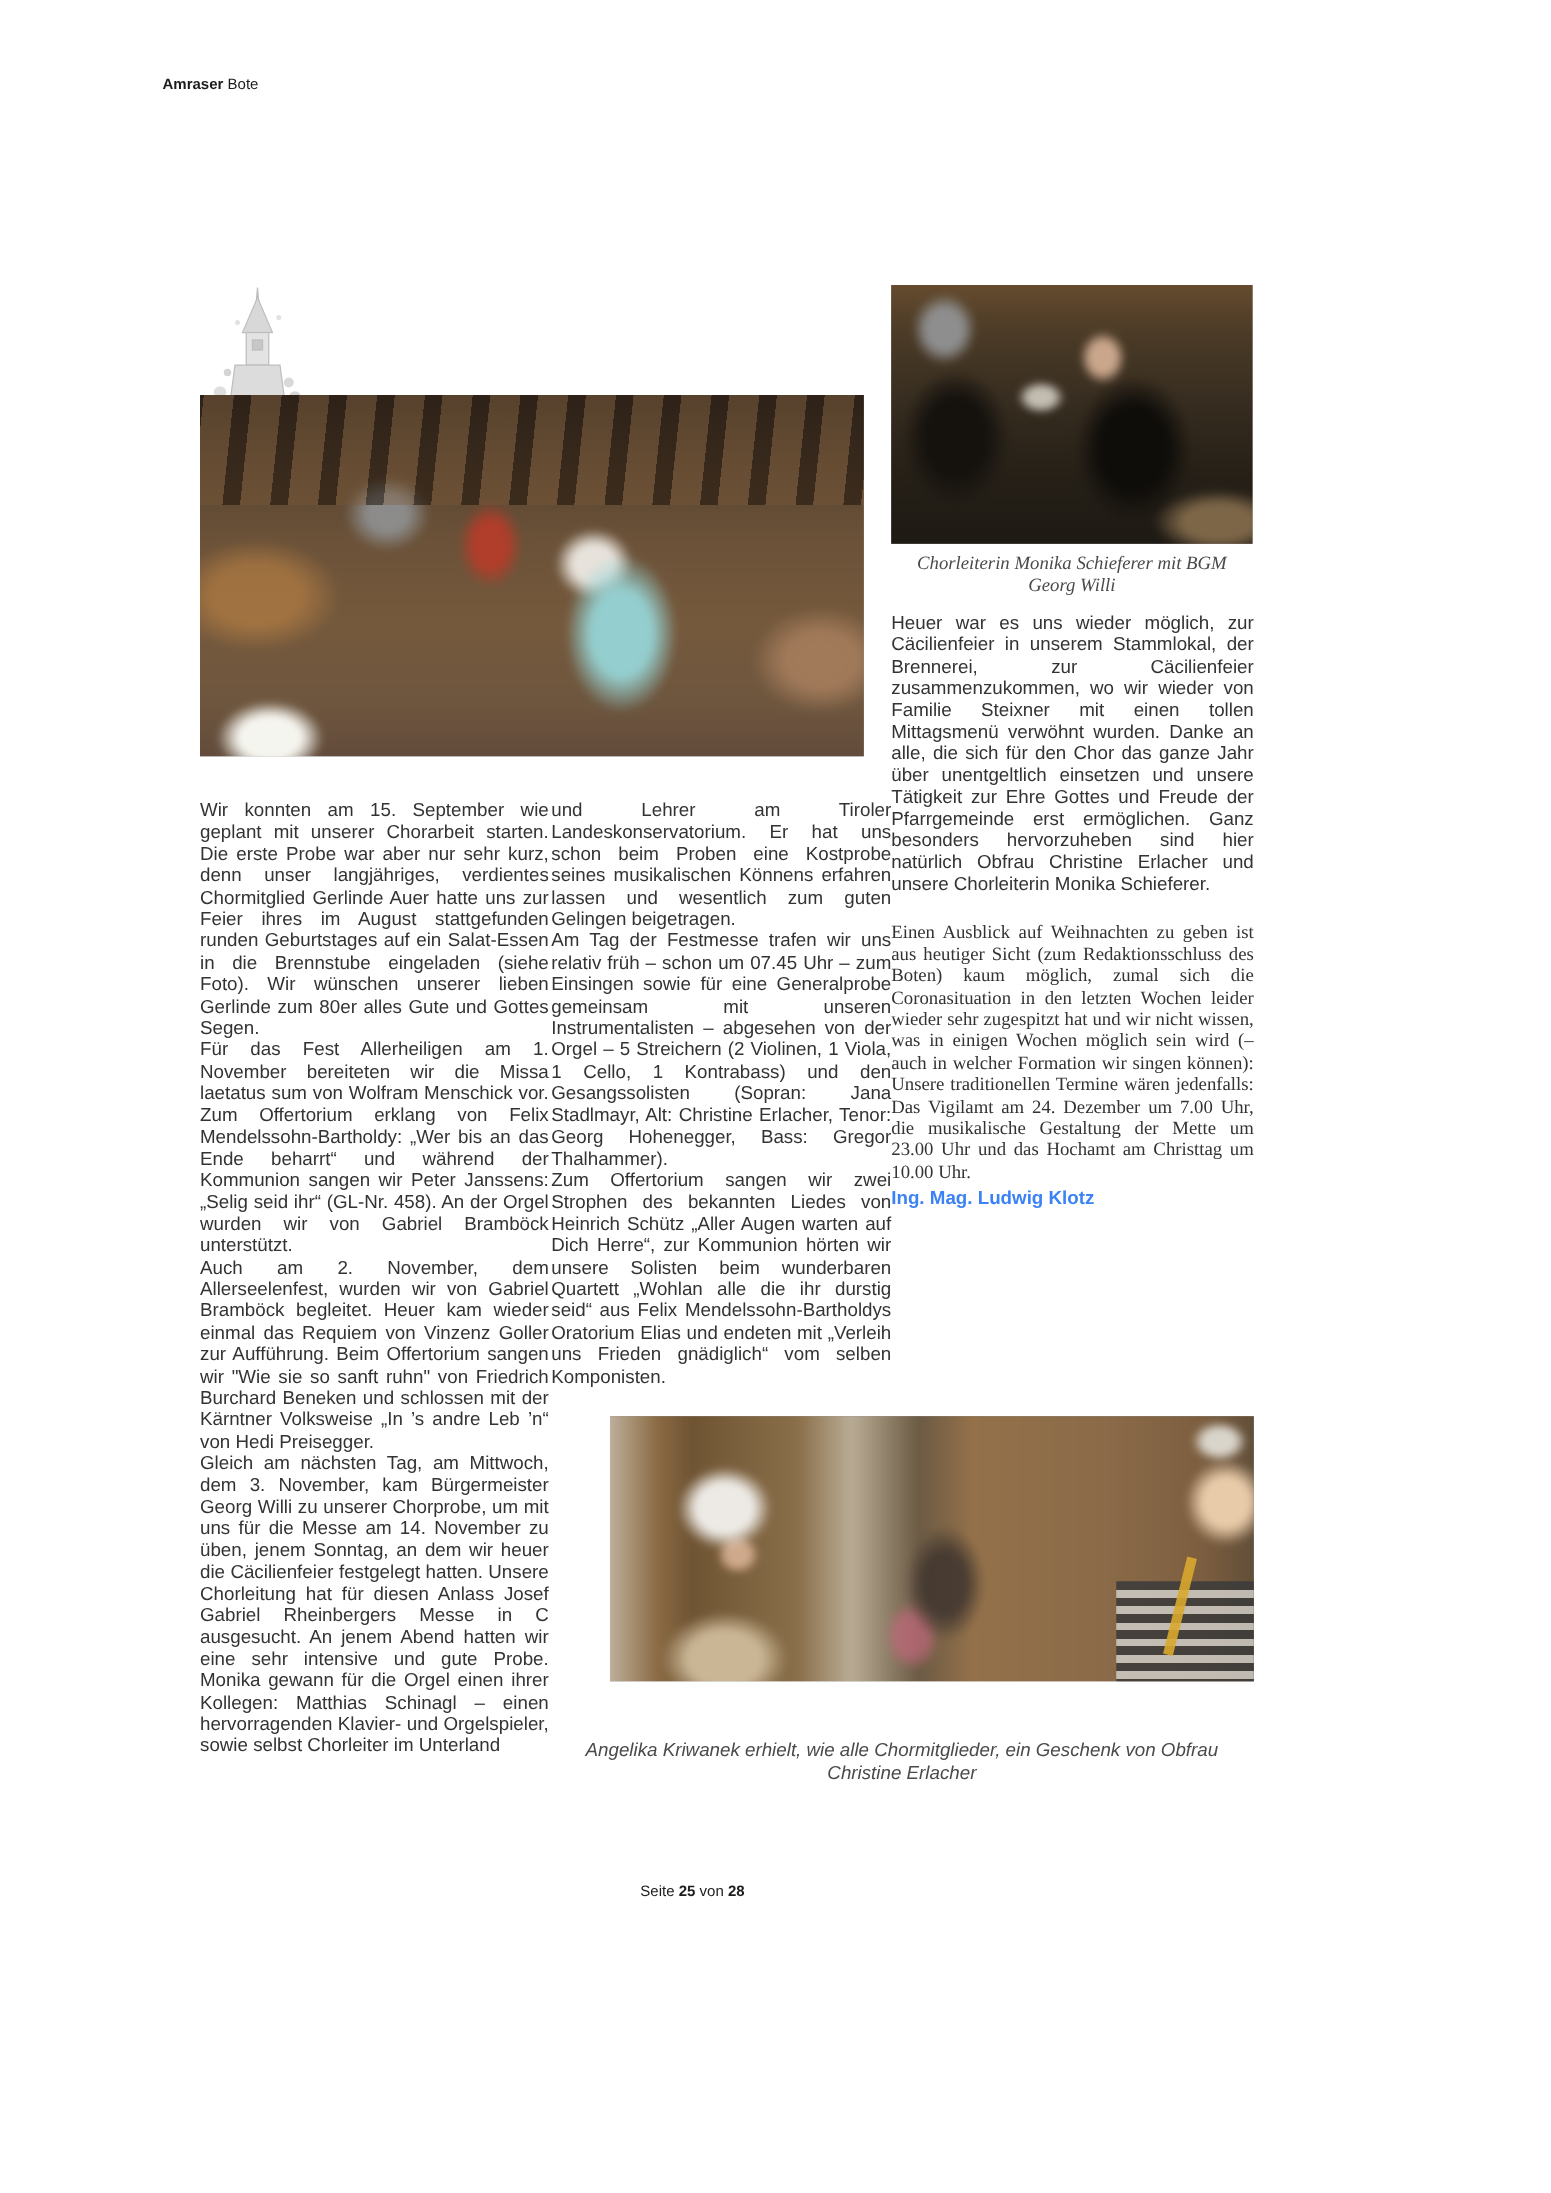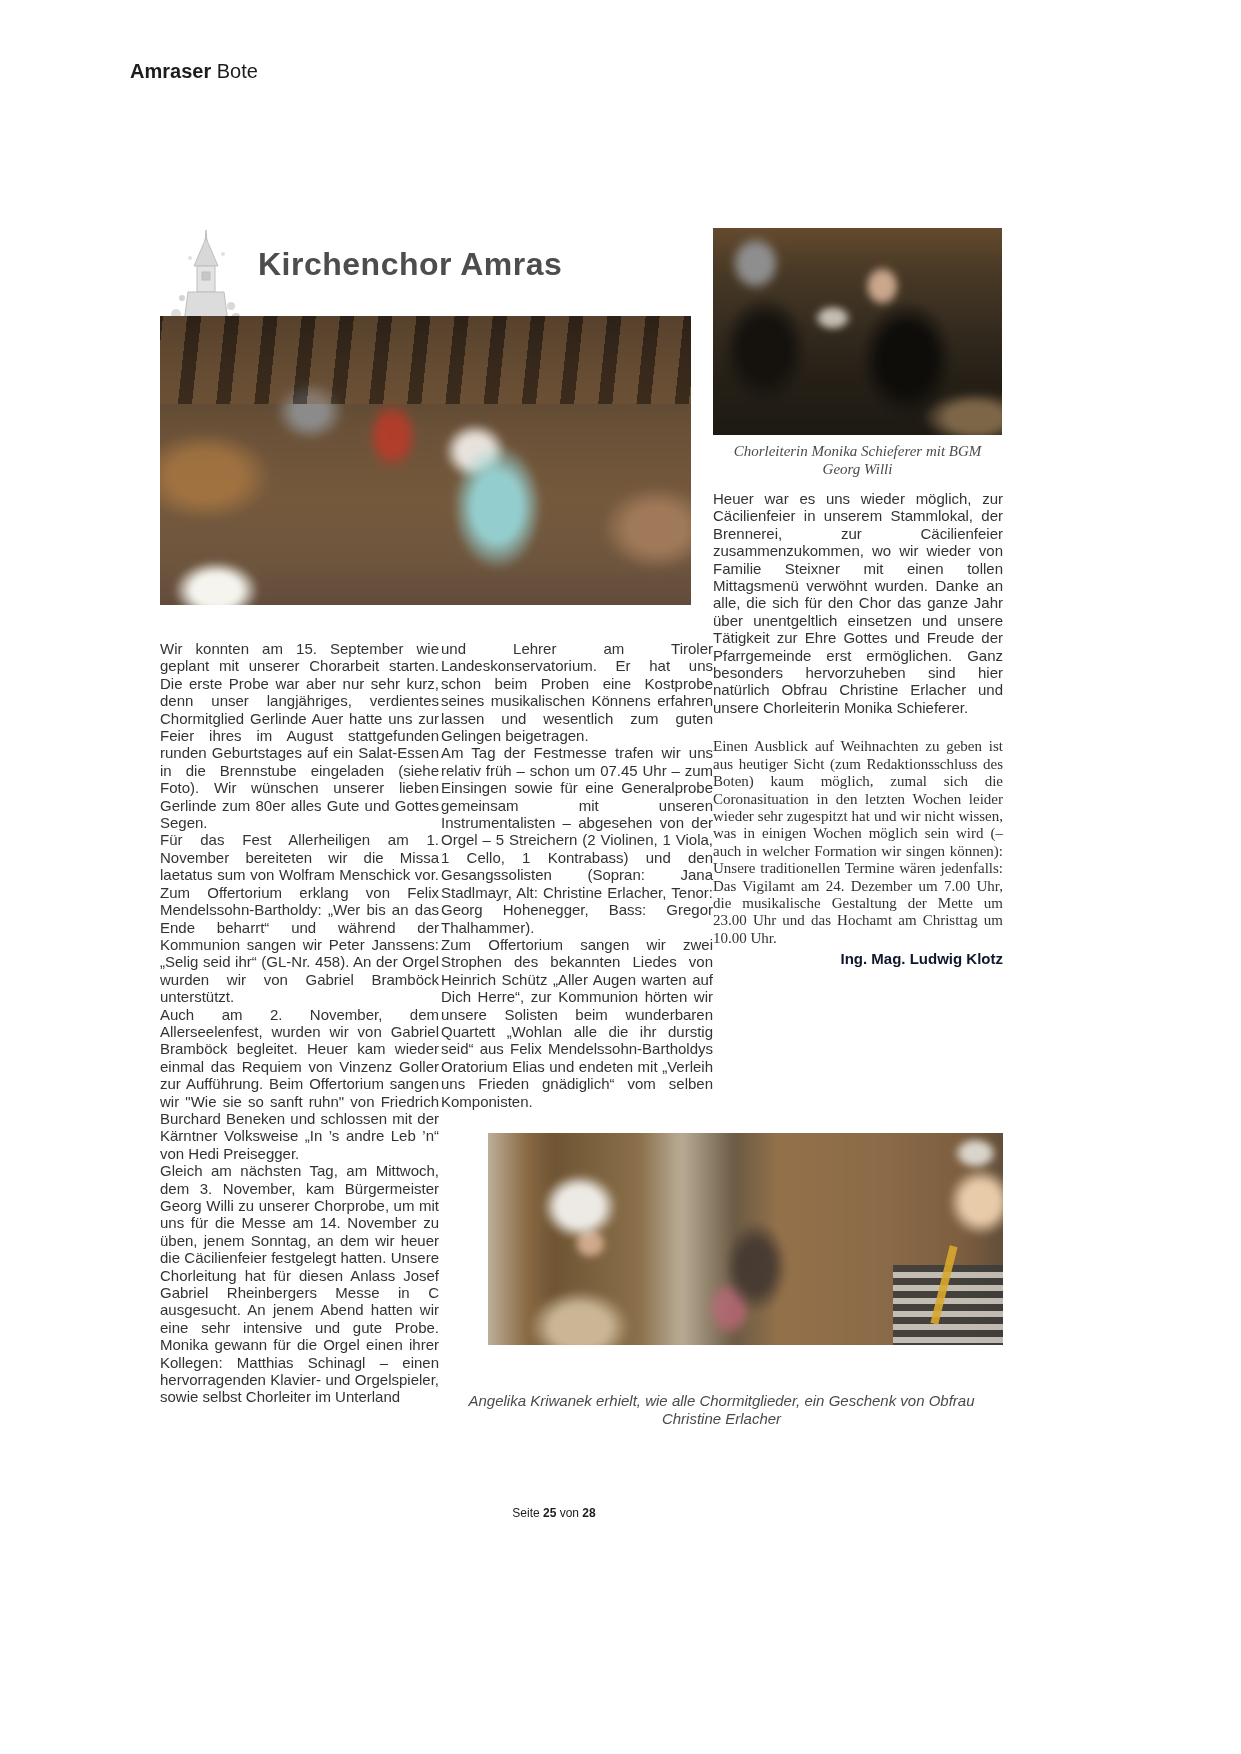--- a/index.html
+++ b/index.html
@@ -1,21 +1,21 @@
 <!DOCTYPE html>
 <html><head>
 <meta charset="utf-8">
 <style>
   html,body{margin:0;padding:0;background:#ffffff;}
   .sheet{
     position:relative;width:1241px;height:1754px;background:#ffffff;
     font-family:"Liberation Sans","DejaVu Sans",sans-serif;color:#222;
     overflow:hidden;
   }
-  .doc-header{position:absolute;left:130px;top:60px;font-size:20px;color:#1c1c1c;text-align:center;}
+  .doc-header{position:absolute;left:130px;top:60px;font-size:12px;color:#1c1c1c;text-align:center;}
   .doc-header .b{font-weight:700;}
   .doc-headline{position:absolute;left:130px;top:127px;font-size:24px;font-weight:700;color:#111;}
 
   .art-title{position:absolute;left:258px;top:246px;font-size:32px;font-weight:700;color:#4d4d4d;letter-spacing:.5px;}
   .logo{position:absolute;left:166px;top:228px;width:80px;height:94px;opacity:.75;}
 
   .photo{position:absolute;overflow:hidden;background:#777;}
   .photo .paint{position:absolute;inset:-10px;filter:blur(3px);}
   .photo1{left:160px;top:316px;width:531px;height:289px;}
   .photo1 .paint{
@@ -62,21 +62,21 @@
   .cap1{left:160px;top:610px;width:531px;}
   .cap2{left:713px;top:442px;width:289px;font-family:Liberation Serif, serif;}
   .cap3{left:440px;top:1392px;width:563px;}
 
   .col{position:absolute;color:#333;}
   .col p{margin:0;font-size:15px;line-height:17.4px;text-align:justify;}
   .col1{left:160px;top:640px;width:279px;}
   .col2{left:441px;top:640px;width:272px;}
   .col3{left:713px;top:490px;width:290px;}
   .col3 p.gap{margin-top:22px;font-family:Liberation Serif, serif;}
-  .signature{margin-top:3px;font-size:15px;font-weight:700;text-align:right;color:#0f172a;}
+  .signature{margin-top:3px;font-size:15px;font-weight:700;color:#3b82f6;}
 
   .doc-footer{position:absolute;left:0;top:1506px;width:1108px;text-align:center;font-size:12px;color:#1c1c1c;}
   .doc-footer .b{font-weight:700;}
 </style>
 </head>
 <body>
 
 <div class="sheet">
 
   <div class="doc-header">
@@ -93,21 +93,20 @@
       <path d="M22 64 L58 64 L62 94 L18 94 Z" fill="#c9c9c9"></path>
       <circle cx="16" cy="70" r="3" fill="#bdbdbd" stroke="none"></circle>
       <circle cx="65" cy="78" r="4" fill="#c4c4c4" stroke="none"></circle>
       <circle cx="10" cy="86" r="5" fill="#cccccc" stroke="none"></circle>
       <circle cx="70" cy="90" r="5" fill="#c0c0c0" stroke="none"></circle>
       <circle cx="24" cy="30" r="2" fill="#d0d0d0" stroke="none"></circle>
       <circle cx="57" cy="26" r="2" fill="#d0d0d0" stroke="none"></circle>
     </g>
   </svg>
 
-  <div class="art-title">Kirchenchor Amras</div>
 
   <div class="photo photo1">
     <div class="paint"></div>
     <div class="beams"></div>
   </div>
 
   <div class="photo photo2">
     <div class="paint"></div>
   </div>
   <div class="caption cap2">Chorleiterin Monika Schieferer mit BGM Georg Willi</div>

